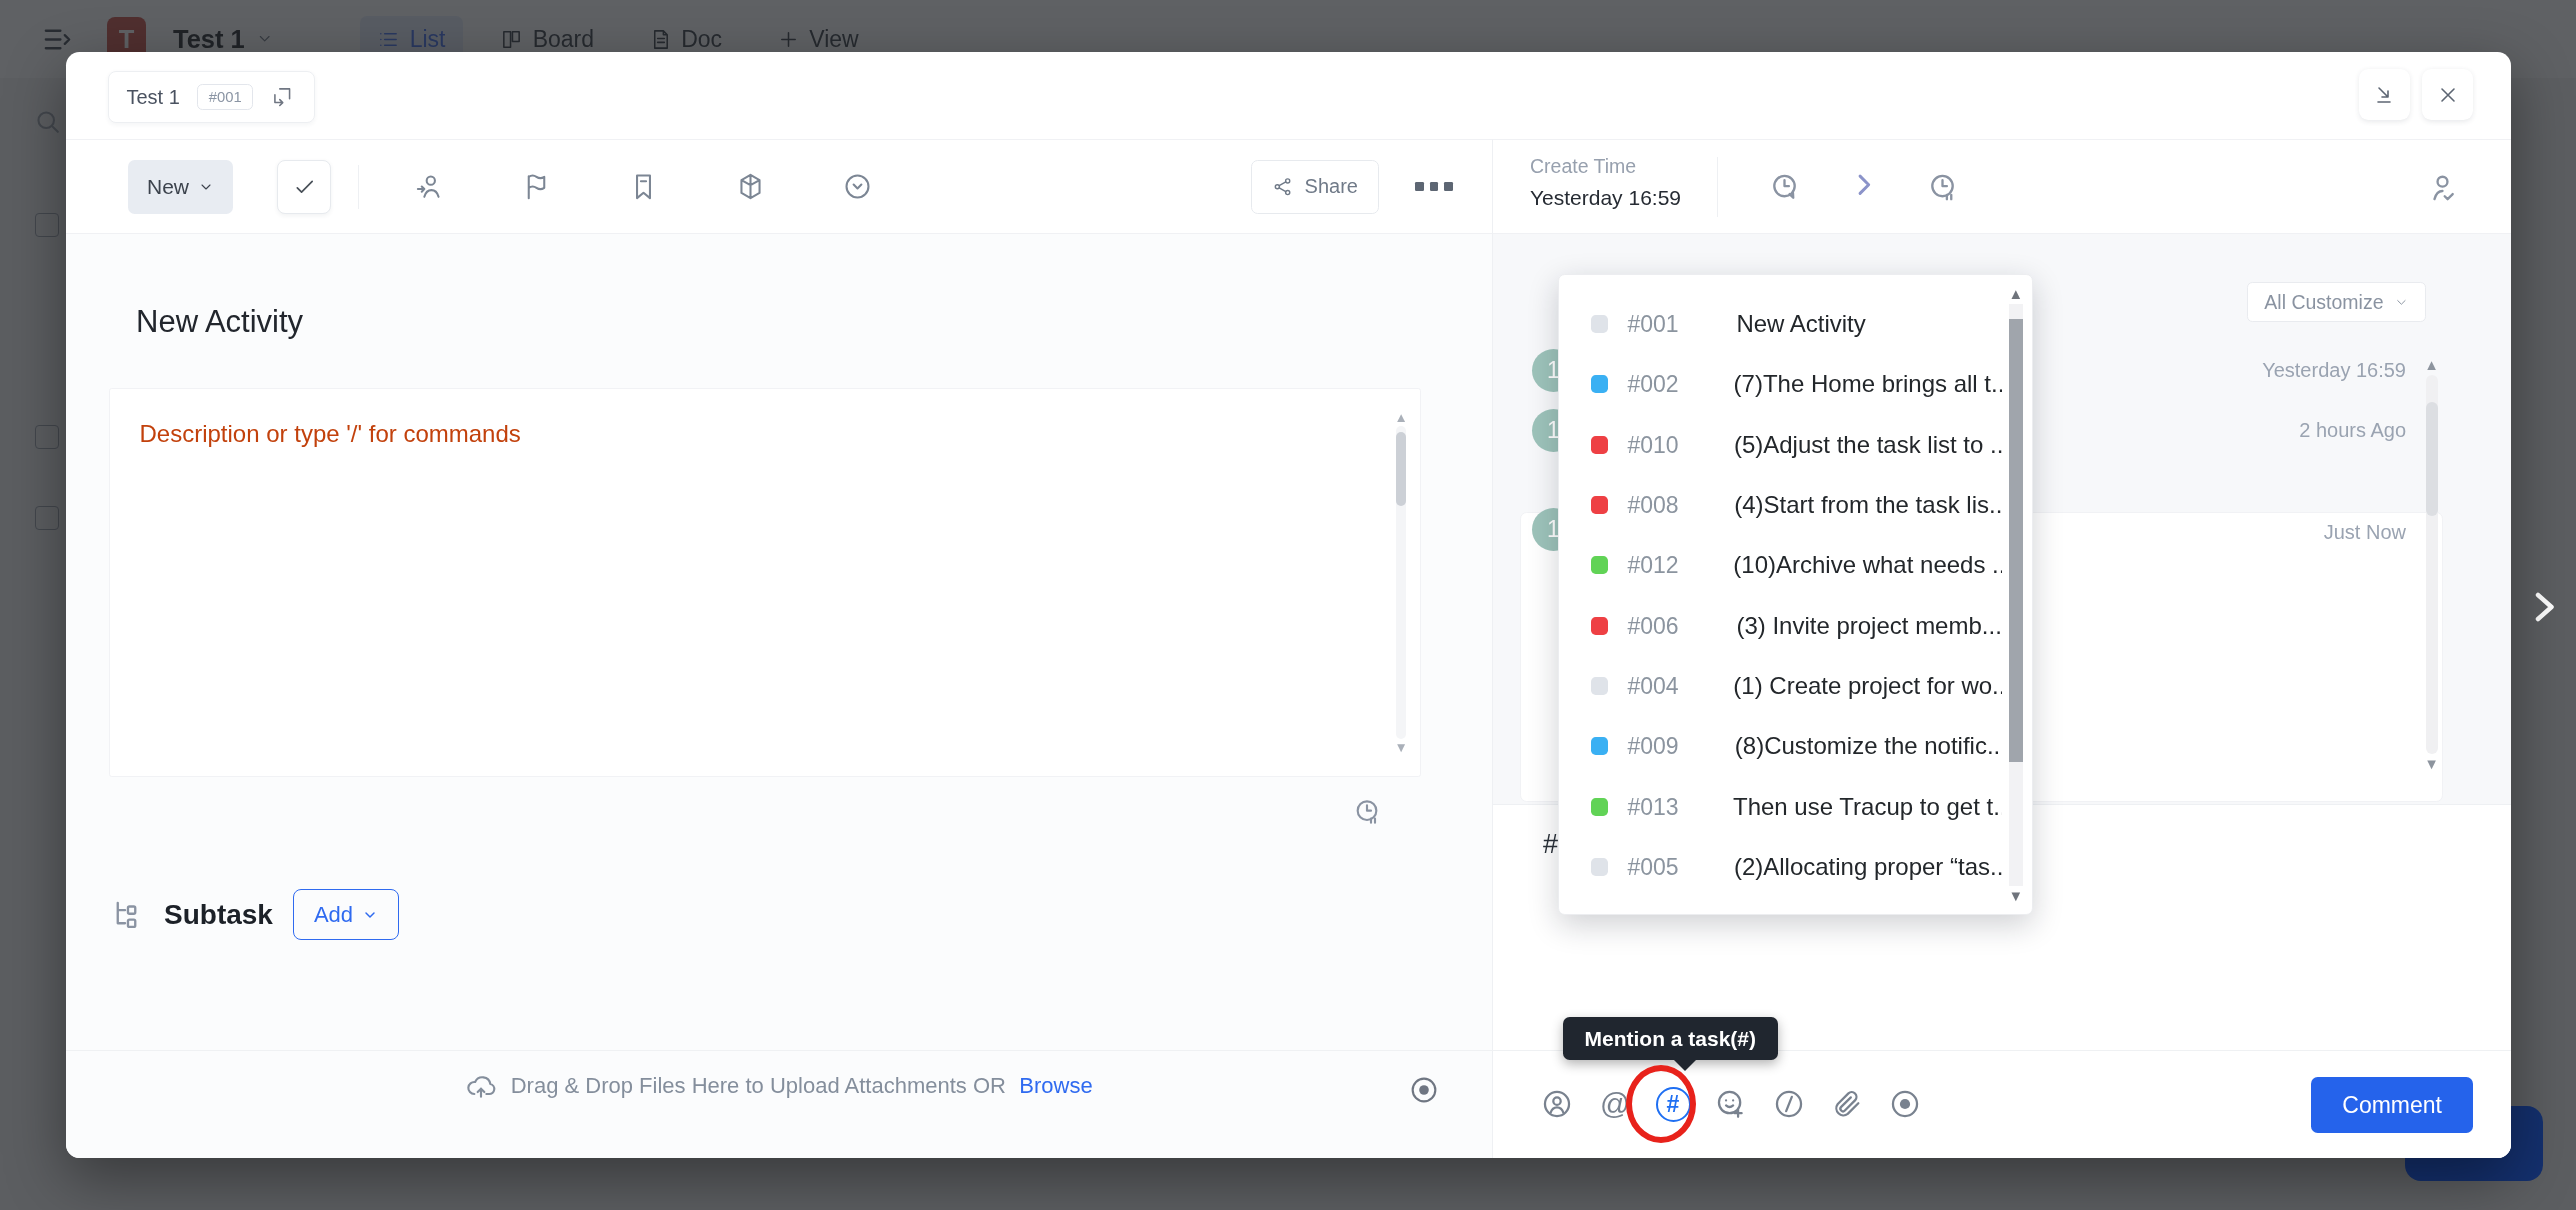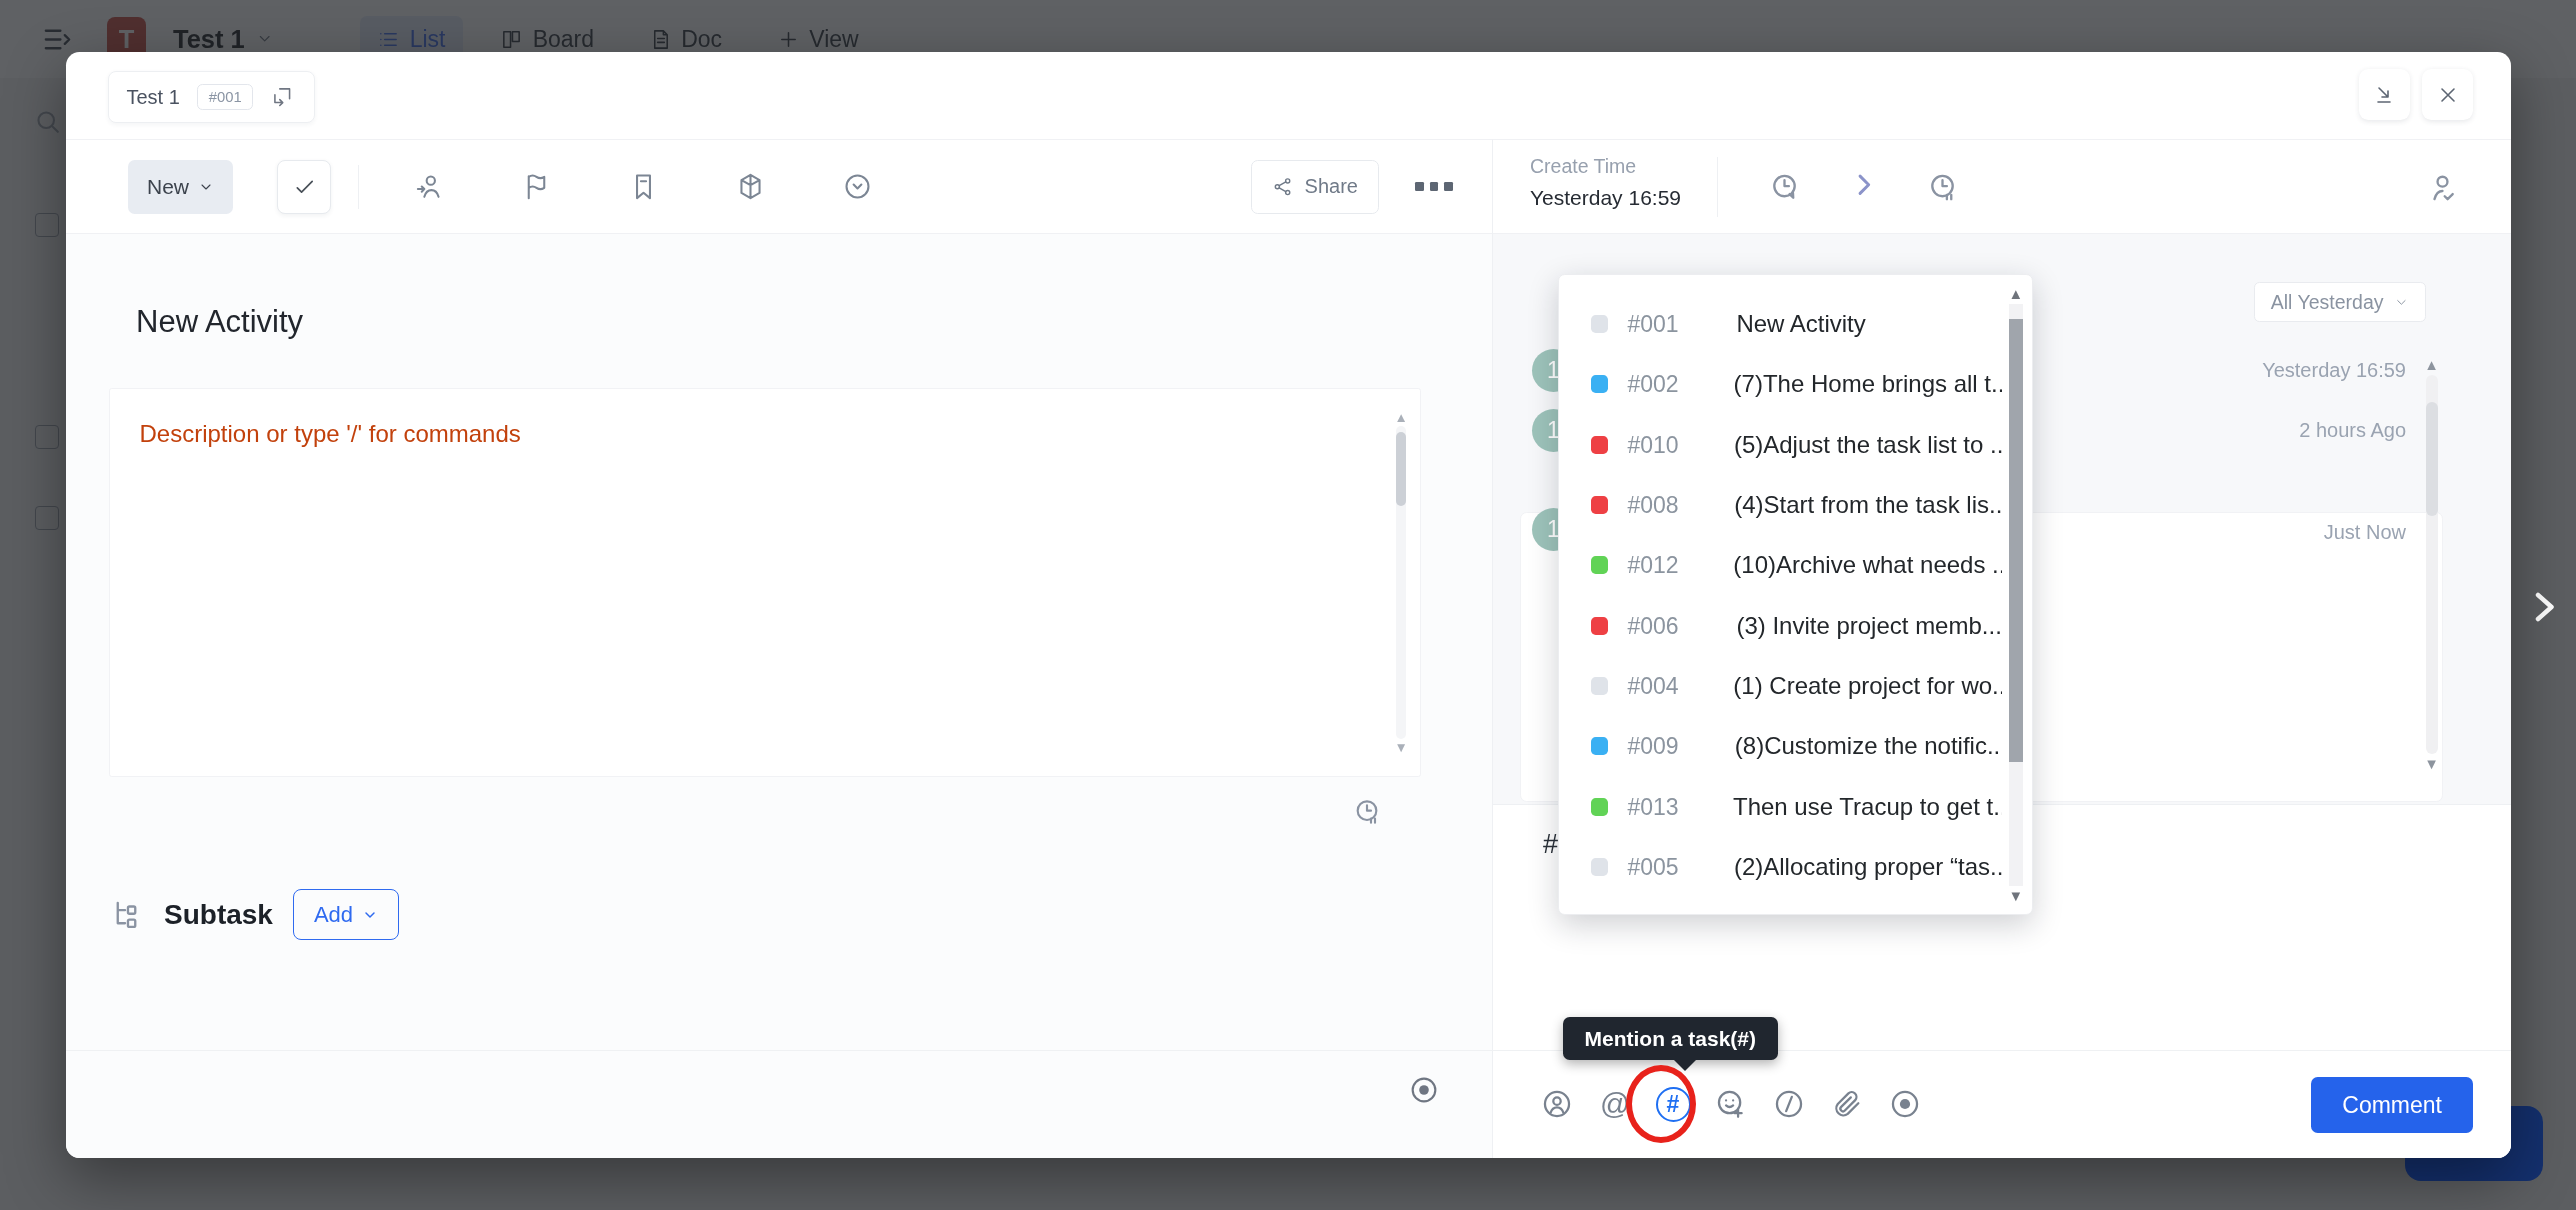--- a/index.html
+++ b/index.html
@@ -320,31 +320,41 @@
       <span class="subtask-title">Subtask</span>
       <div class="btn-add">
         <span>Add</span>
         <span>
             <svg class="ic" width="16" height="16" viewBox="0 0 24 24" style="stroke-width:2.2">
               <path d="M6 9l6 6 6-6"></path>
             </svg>
           </span>
       </div>
     </div>
+    <div class="dropzone">
+      <span>
+        <svg class="ic" width="32" height="32" viewBox="0 0 24 24">
+            <path d="M7 18a4.5 4.5 0 1 1 .6-8.96A6 6 0 0 1 19 10.5 3.8 3.8 0 0 1 18 18h-2"></path>
+            <path d="M12 20v-6M9.5 16.5L12 14l2.5 2.5"></path>
+          </svg>
+      </span>
+      <span>Drag &amp; Drop Files Here to Upload Attachments OR</span>
+      <span class="browse">Browse</span>
+    </div>
     <span class="record-left">
       <svg class="ic" width="32" height="32" viewBox="0 0 24 24">
           <circle cx="12" cy="12" r="8.5"></circle>
           <circle cx="12" cy="12" r="3.6" fill="currentColor" stroke="none"></circle>
         </svg>
     </span>
   </div>
 
   <div class="right-col">
     <div class="filter-btn">
-      <span>All Yesterday</span>
+      <span>All Customize</span>
       <span>
           <svg class="ic" width="14.8" height="14.8" viewBox="0 0 24 24">
             <path d="M6 9l6 6 6-6"></path>
           </svg>
         </span>
     </div>
     <div class="feed-card"></div>
     <div class="avatar" style="top:115px">1</div>
     <div class="avatar" style="top:175px">1</div>
     <div class="avatar" style="top:274px">1</div>

